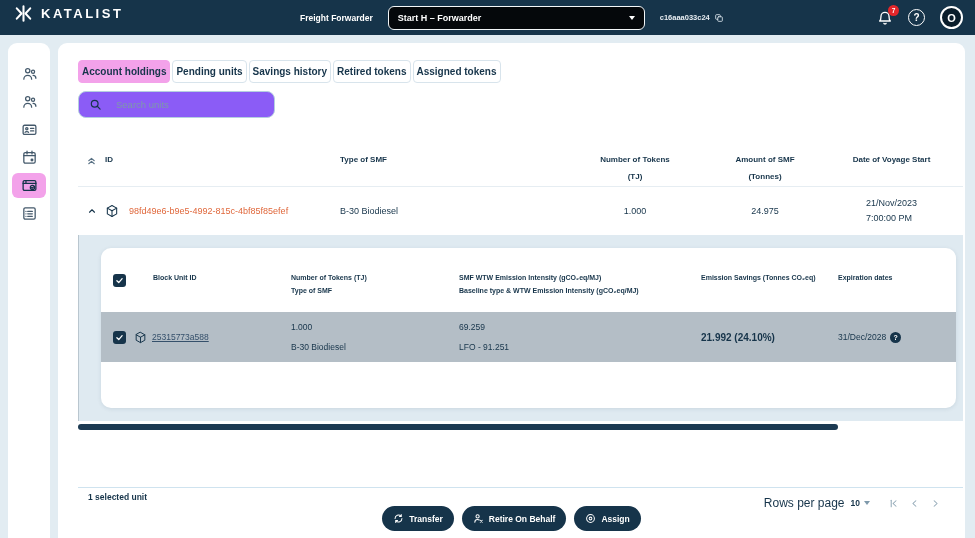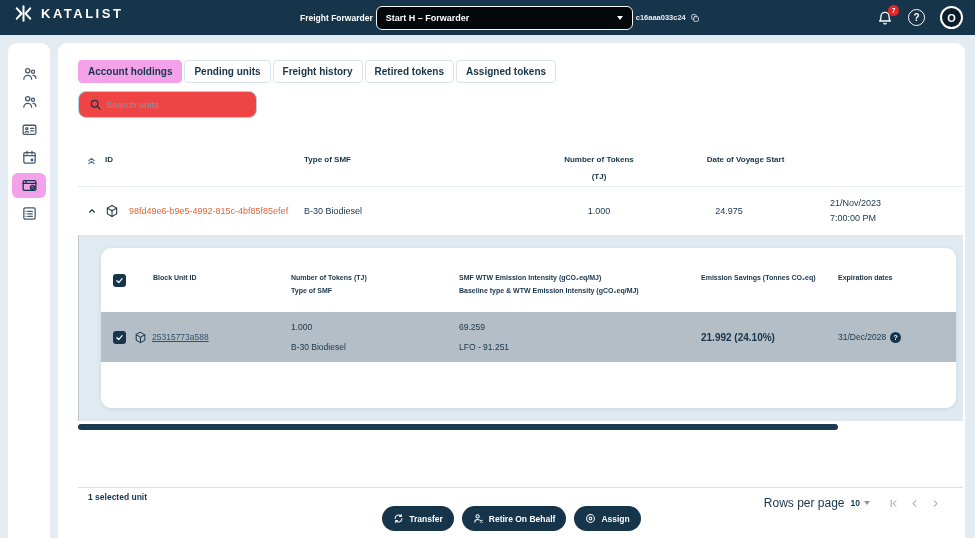--- a/index.html
+++ b/index.html
@@ -5,21 +5,21 @@
   *{margin:0;padding:0;box-sizing:border-box}
   html,body{width:975px;height:538px;overflow:hidden;background:#e2ecf2;
     font-family:"Liberation Sans",sans-serif;color:#16344a;-webkit-font-smoothing:antialiased}
   .icon{display:inline-flex;align-items:center;justify-content:center}
   svg{display:block}
 
   
   .topbar{position:absolute;left:0;top:0;width:975px;height:35px;background:#16344a;z-index:5}
   .brand{position:absolute;left:14px;top:0;height:26px;display:flex;align-items:center;gap:8px;color:#fff}
   .brand-name{font-size:13px;font-weight:bold;letter-spacing:2.5px;color:#fff}
-  .hdr-center{position:absolute;left:300px;top:0;height:35px;display:flex;align-items:center;gap:3px}
+  .hdr-center{position:absolute;left:300px;top:0;height:35px;display:flex;align-items:center;gap:15px}
   .role-label{font-size:8.5px;font-weight:bold;color:#fff}
   .org-select{width:257px;height:24px;background:#05080b;border:1.5px solid #f2f6f8;border-radius:6px;
     display:flex;align-items:center;justify-content:space-between;padding:0 9px;cursor:pointer}
   .org-select span{font-size:9px;font-weight:bold;color:#fff}
   .caret-down{width:0;height:0;border-left:3.5px solid transparent;border-right:3.5px solid transparent;border-top:4.5px solid #fff}
   .acct{display:flex;align-items:center;gap:4px;color:#e7edf2;font-size:7.5px;font-weight:bold}
   .hdr-right{position:absolute;right:12px;top:0;height:35px;display:flex;align-items:center;gap:15px}
   .bell-wrap{position:relative;color:#fff}
   .badge{position:absolute;top:-5px;right:-6px;min-width:11px;height:11px;border-radius:6px;background:#e3262a;
     color:#fff;font-size:6.5px;font-weight:bold;display:flex;align-items:center;justify-content:center;padding:0 2px}
@@ -32,33 +32,33 @@
   .sidebar{position:absolute;left:8px;top:43px;width:42px;height:495px;background:#fff;border-radius:9px 9px 0 0;
     display:flex;flex-direction:column;align-items:center;padding-top:18px;gap:3px}
   .side-item{width:34px;height:25px;display:flex;align-items:center;justify-content:center;border-radius:6px;
     color:#44596b;cursor:pointer}
   .side-item.active{background:#f3a2ea;color:#16344a}
 
   
   .main{position:absolute;left:58px;top:43px;width:907px;height:495px;background:#fff;border-radius:9px 9px 0 0}
 
   .tabs{position:absolute;left:20px;top:17px;display:flex;gap:2px}
-  .tab{height:23px;padding:0 9px;display:flex;align-items:center;background:#fff;border:1px solid #d8e4ec;
+  .tab{height:23px;padding:0 3px;display:flex;align-items:center;background:#fff;border:1px solid #d8e4ec;
     border-radius:4px;font-size:10px;font-weight:bold;color:#16344a;cursor:pointer;white-space:nowrap}
   .tab.active{background:#f3a2ea;border-color:#f3a2ea}
 
-  .search{position:absolute;left:20px;top:48px;width:179px;height:27px;border:1px solid #b5cfdf;border-radius:8px;
-    display:flex;align-items:center;padding:0 10px;gap:4px;background:#ef4444;color:#16344a}
+  .search{position:absolute;left:20px;top:48px;width:197px;height:27px;border:1px solid #b5cfdf;border-radius:8px;
+    display:flex;align-items:center;padding:0 10px;gap:14px;background:#8b5cf6;color:#16344a}
   .search input{border:0;outline:0;width:100%;font-size:9.5px;font-family:"Liberation Sans",sans-serif;color:#16344a;background:transparent}
   .search input::placeholder{color:#7e99ab}
 
   
   .cols{display:flex;width:885px}
   .c-exp{width:27px;display:flex;justify-content:center}
-  .c-id{width:199px}
+  .c-id{width:235px}
   .c-type{width:220px}
   .c-tok{width:150px;text-align:center}
   .c-amt{width:110px;text-align:center}
   .c-date{width:143px;text-align:center}
   .thead{position:absolute;left:20px;top:112px;font-size:8px;font-weight:bold;color:#16344a;align-items:flex-start}
   .thead .l2{margin-top:8px}
   .divider1{position:absolute;left:20px;top:143px;width:885px;border-top:1px solid #e6edf2}
   .trow{position:absolute;left:20px;top:144px;height:48px;align-items:center;font-size:9px;cursor:pointer}
   .idcell{display:flex;align-items:center;gap:10px;color:#e0683c}
   .idlink{color:#e0683c;text-decoration:none;cursor:pointer}
@@ -211,21 +211,21 @@
       </svg>
     </span>
   </div>
 </div>
 
 <div class="main">
 
   <div class="tabs">
     <div class="tab active">Account holdings</div>
     <div class="tab">Pending units</div>
-    <div class="tab">Freight history</div>
+    <div class="tab">Savings history</div>
     <div class="tab">Retired tokens</div>
     <div class="tab">Assigned tokens</div>
   </div>
 
   <div class="search">
     <span class="icon">
       <svg width="13" height="13" viewBox="0 0 24 24" fill="none" stroke="#16344a" stroke-width="2.2" stroke-linecap="round">
         <circle cx="10.5" cy="10.5" r="6.2"></circle>
           <path d="M15.3 15.3 20.5 20.5"></path>
       </svg>
@@ -240,20 +240,24 @@
           <path d="M6 12.5l6-5 6 5"></path>
             <path d="M6 19l6-5 6 5"></path>
         </svg>
       </span>
     </div>
     <div class="c-id">ID</div>
     <div class="c-type">Type of SMF</div>
     <div class="c-tok">
       <div>Number of Tokens</div>
       <div class="l2">(TJ)</div>
+    </div>
+    <div class="c-amt">
+      <div>Amount of SMF</div>
+      <div class="l2">(Tonnes)</div>
     </div>
     <div class="c-date">Date of Voyage Start</div>
   </div>
 
   <div class="divider1"></div>
 
   <div class="cols trow">
     <div class="c-exp">
       <span class="icon">
         <svg width="10" height="10" viewBox="0 0 24 24" fill="none" stroke="#16344a" stroke-width="2.6" stroke-linecap="round" stroke-linejoin="round">

